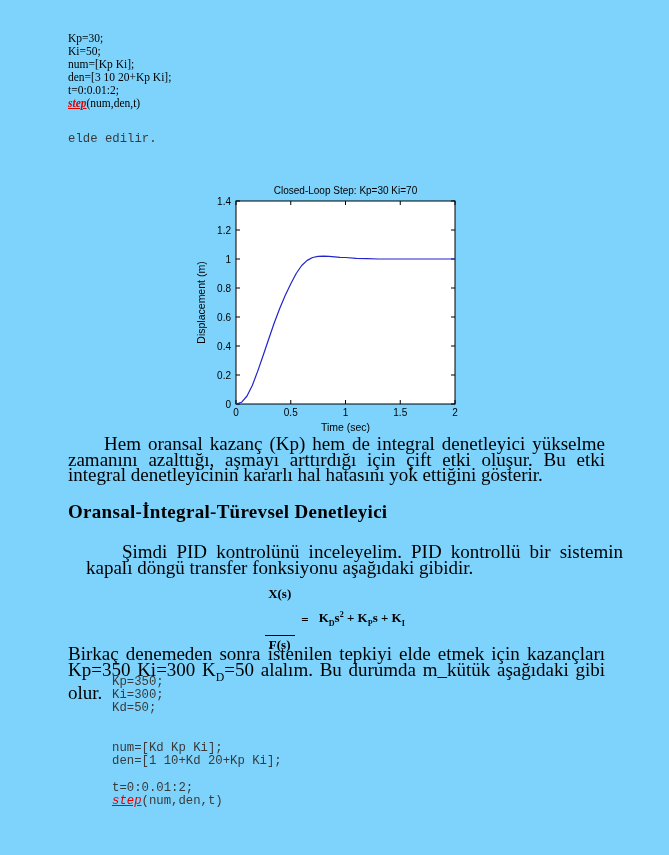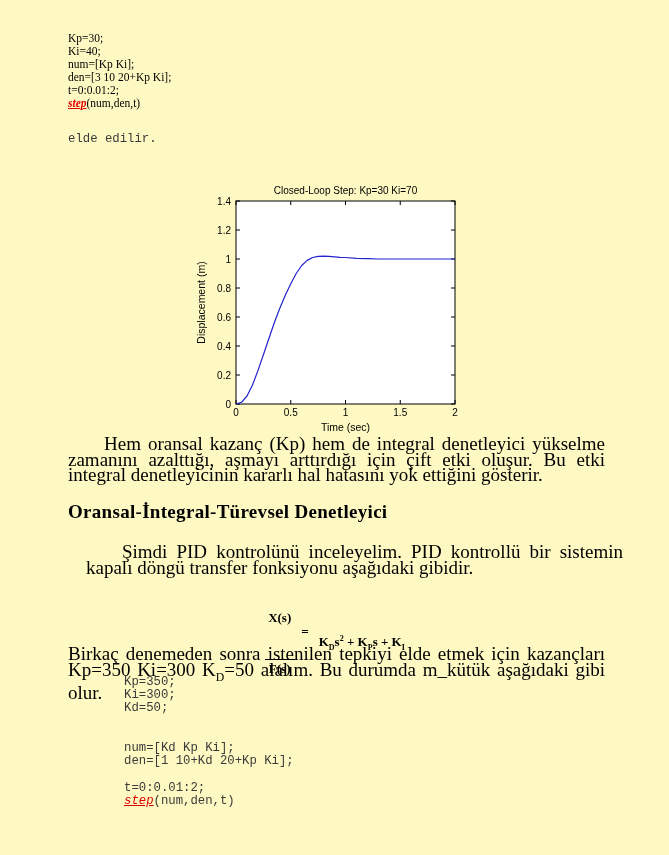--- a/index.html
+++ b/index.html
@@ -1,19 +1,19 @@
 <!DOCTYPE html>
 <html><head>
 <meta charset="utf-8">
 <style>
   html,body{margin:0;padding:0;background:#888;}
   #page{
     position:relative;
     width:669px;height:855px;
-    background:#fef9c3;
+    background:#7dd3fc;
     overflow:hidden;
     font-family:"Liberation Serif", serif;
     color:#000;
   }
   
   #code-top{
     position:absolute;left:68px;top:32px;
     font-family:"Liberation Serif", serif;
     font-size:11.5px;line-height:13px;
     white-space:pre;
@@ -54,48 +54,47 @@
     white-space:nowrap;
   }
   
   #formula{
     position:absolute;left:68px;top:586px;width:537px;
     display:flex;justify-content:center;align-items:center;
     font-family:"Liberation Serif", serif;
     font-weight:bold;font-size:13px;
   }
   .frac{display:inline-flex;flex-direction:column;align-items:center;text-align:center;}
-  .frac .num{padding:0 4px 1px 4px;margin-top:24px;}
+  .frac .num{padding:0 4px 1px 4px;}
   .frac .den{border-top:1.5px solid #000;padding:1px 4px 0 4px;margin-top:32px;}
   .eq{margin:0 6px;}
   sub{font-size:0.62em;}
   sup{font-size:0.62em;}
   
   #code-bottom{
     position:absolute;left:112px;top:676px;
     font-family:"Liberation Mono", monospace;
     font-size:12.3px;line-height:13.2px;
     white-space:pre;
     color:#3a3a3a;
-    margin-left:12px;
   }
   .code-link{
     color:#e00000;
     font-style:italic;
     text-decoration:underline;
     cursor:pointer;
   }
   #code-top .code-link{font-weight:bold;}
 </style>
 </head>
 <body>
 
 <div id="page">
 
-  <div id="code-top"><div class="code-line">Kp=30;</div><div class="code-line">Ki=40;</div><div class="code-line">num=[Kp Ki];</div><div class="code-line">den=[3 10 20+Kp Ki];</div><div class="code-line">t=0:0.01:2;</div><div class="code-line"><span class="code-link">step</span><span>(num,den,t)</span></div></div>
+  <div id="code-top"><div class="code-line">Kp=30;</div><div class="code-line">Ki=50;</div><div class="code-line">num=[Kp Ki];</div><div class="code-line">den=[3 10 20+Kp Ki];</div><div class="code-line">t=0:0.01:2;</div><div class="code-line"><span class="code-link">step</span><span>(num,den,t)</span></div></div>
 
   <div id="intro-mono"><div class="code-line">elde edilir.</div></div>
 
   <div id="chart-wrap">
     <svg width="282" height="254" viewBox="0 0 282 254">
         <rect x="43" y="20" width="219" height="203" fill="#fff" stroke="#000" stroke-width="1"></rect>
         <line x1="43" y1="223" x2="43" y2="219" stroke="#000" stroke-width="1"></line>
         <line x1="43" y1="20" x2="43" y2="24" stroke="#000" stroke-width="1"></line>
         <text x="43" y="235" text-anchor="middle" font-size="10px">0</text>
         <line x1="97.75" y1="223" x2="97.75" y2="219" stroke="#000" stroke-width="1"></line>

